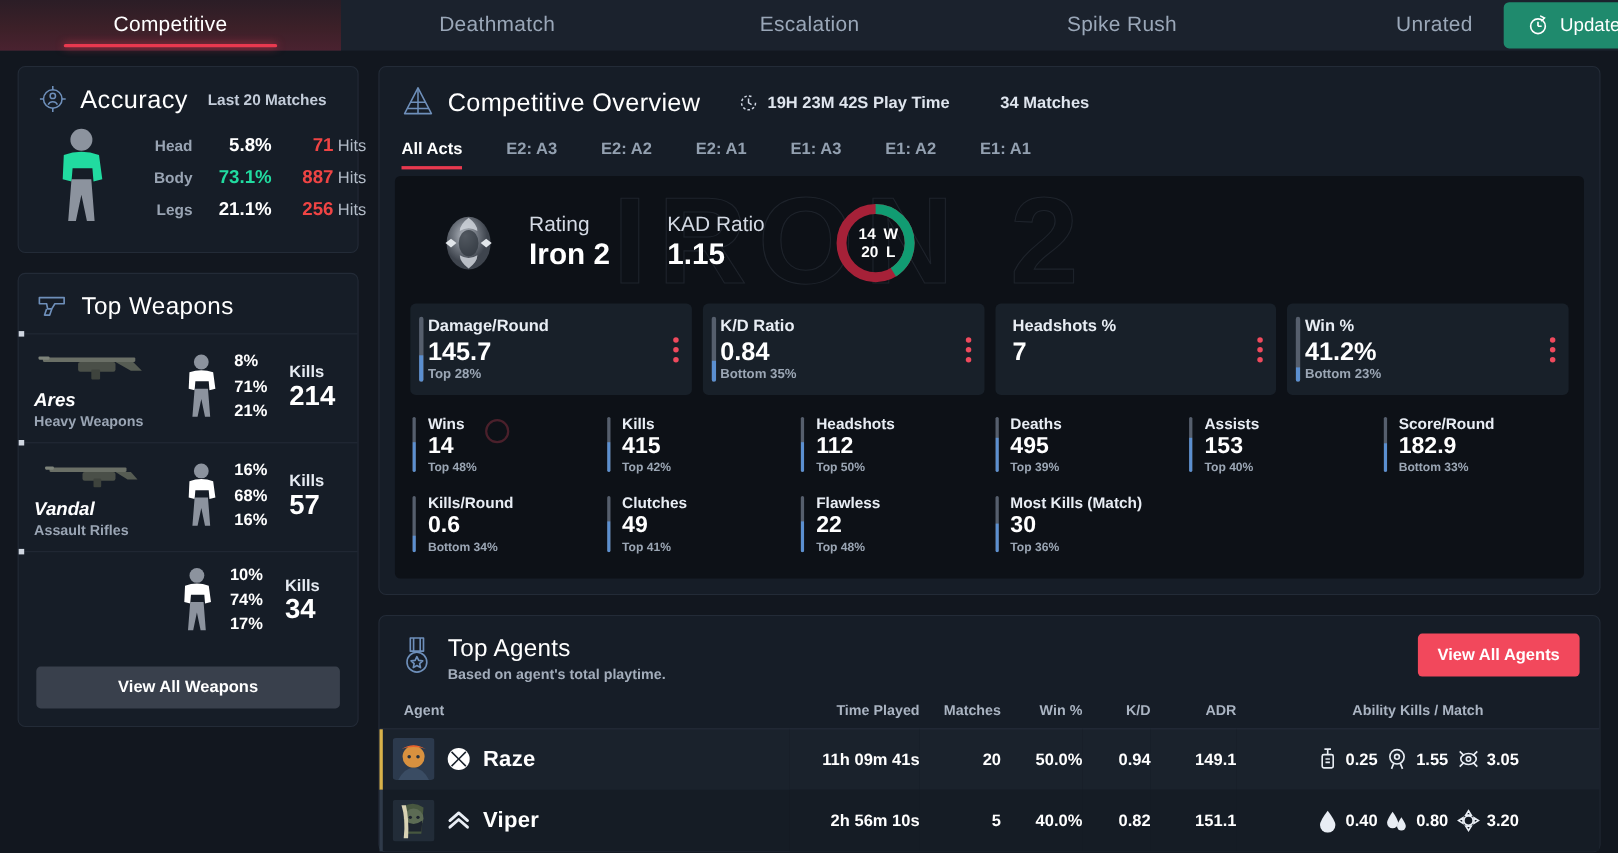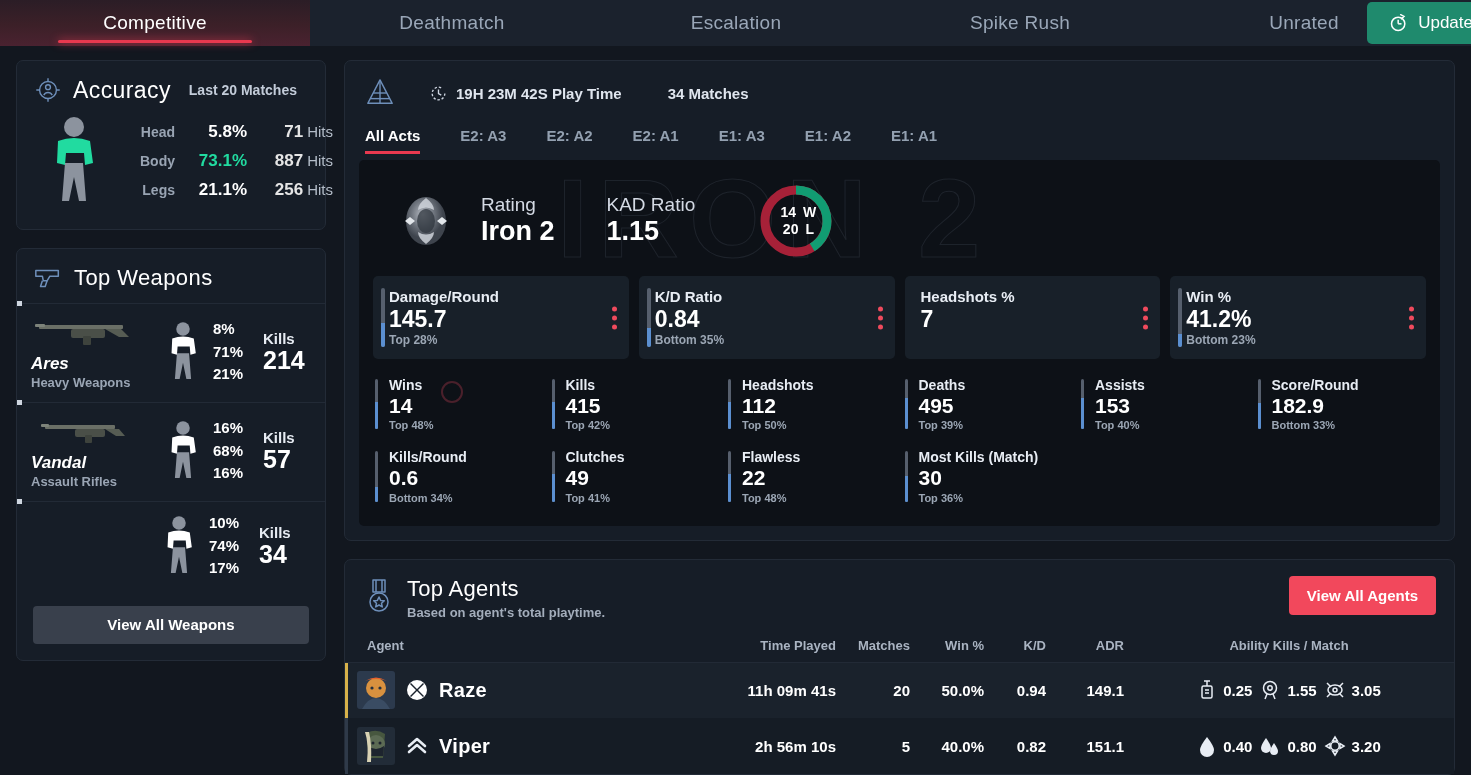--- a/index.html
+++ b/index.html
@@ -84,21 +84,21 @@
   .acc-row {
     display: flex; align-items: baseline;
     font-size: 16px;
     margin-bottom: 9px;
   }
   .acc-row:last-child { margin-bottom: 0; }
   .acc-label { width: 58px; text-align: right; color: #99a4b3; font-weight: bold; font-size: 14px; }
   .acc-pct { width: 72px; text-align: right; font-weight: bold; font-size: 17px; color: #fff; }
   .acc-pct.hl { color: #21dba0; }
   .acc-hits { width: 86px; text-align: right; }
-  .acc-hits b { font-size: 17px; color: #e5e5e5; }
+  .acc-hits b { font-size: 17px; color: #ef4444; }
   .acc-hits span { font-size: 15px; color: #b4bdc9; margin-left: 4px; }
 
   
   .tw-head { display: flex; align-items: center; gap: 11px; padding: 16px 16px 12px 16px; }
   .tw-title { font-size: 22px; color: #fff; letter-spacing: .4px; }
   .wrow {
     display: flex; align-items: center;
     padding: 10px 14px 12px 14px;
     border-top: 1px solid #222a36;
     position: relative;
@@ -454,20 +454,21 @@
     <div class="card">
       <div class="ov-head">
         <span>
           <svg width="30" height="32" viewBox="0 0 32 34" fill="none" stroke="#6e8fba" stroke-width="1.5" stroke-linejoin="round">
             <path d="M16 3 L29 28 L3 28 Z"></path>
             <path d="M16 3 L16 28"></path>
             <path d="M9 17 L23 17"></path>
             <path d="M6 23 L26 23"></path>
           </svg>
         </span>
+        <span class="ov-title">Competitive Overview</span>
         <span class="ov-meta">
           <span>
             <svg width="19" height="19" viewBox="0 0 24 24" fill="none" stroke="#cfd6e2" stroke-width="1.7">
               <path d="M20 12 a8 8 0 1 1 -4 -6.9" stroke-dasharray="3 2.4"></path>
               <path d="M12 7 v5 l3.5 2"></path>
             </svg>
           </span>
           <span>19H 23M 42S Play Time</span>
         </span>
         <span class="ov-matches">34 Matches</span>

